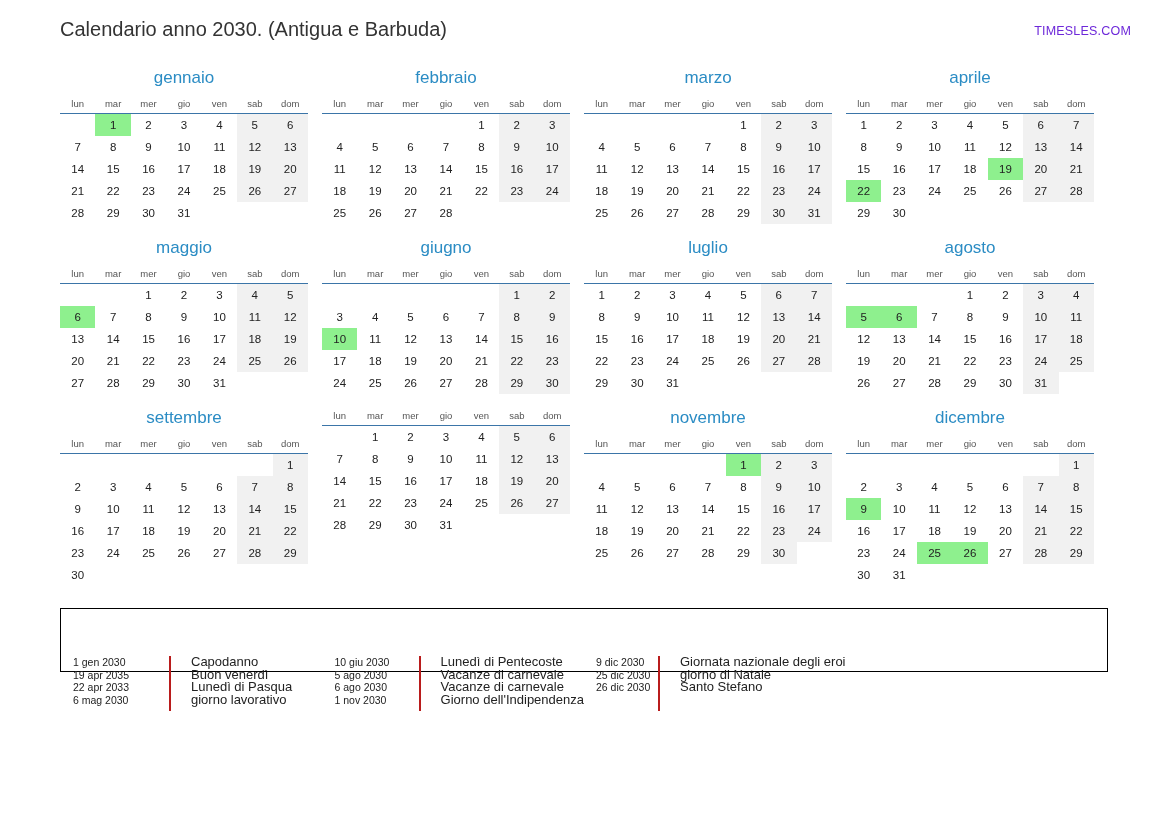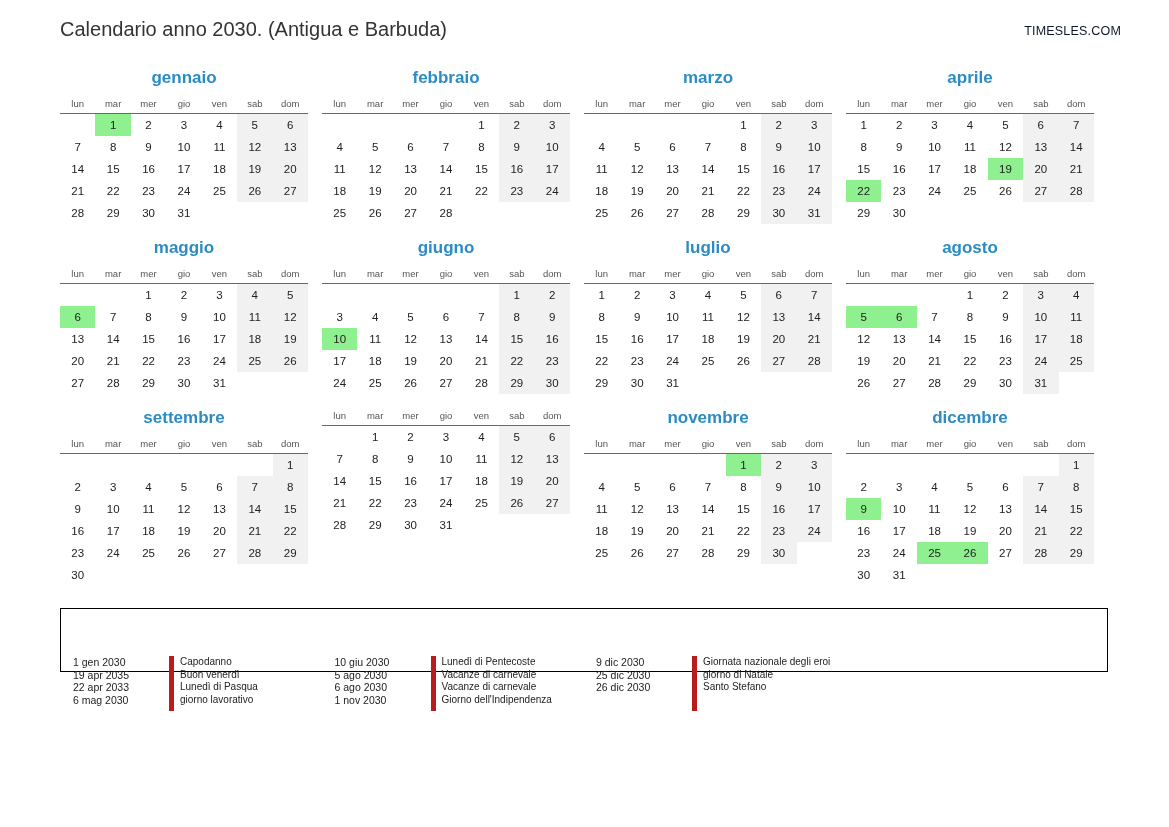--- a/index.html
+++ b/index.html
@@ -32,24 +32,24 @@
     left: 60px;
     top: 0;
     font-size: 20px;
     color: #333333;
     font-weight: normal;
     white-space: nowrap;
     text-align: right;
   }
   .brand {
     position: absolute;
-    right: 48px;
+    right: 38px;
     top: 6px;
     font-size: 12.5px;
-    color: #0f172a;
+    color: #6d28d9;
     letter-spacing: 0.2px;
   }
   .grid {
     position: absolute;
     left: 60px;
     top: 68px;
     width: 1050px;
   }
   .row {
     display: flex;
@@ -59,21 +59,21 @@
     width: 248px;
     margin-right: 14px;
     margin-bottom: 14px;
   }
   .month:last-child { margin-right: 16px; }
   .month-name {
     text-align: center;
     font-size: 17px;
     color: #2b8cc4;
     padding-bottom: 8px;
-    font-weight: bold;
+    font-weight: normal;
   }
   table.cal {
     border-collapse: collapse;
     width: 100%;
     table-layout: fixed;
   }
   table.cal th {
     font-size: 9.5px;
     font-weight: normal;
     color: #555555;
@@ -119,25 +119,25 @@
     box-sizing: border-box;
   }
   .legend-dates {
     width: 96px;
     font-size: 10.5px;
     line-height: 12.6px;
     color: #222222;
   }
   .legend-names {
     flex: 1;
-    font-size: 10px;
+    font-size: 13px;
     line-height: 12.6px;
     color: #222222;
-    border-left: 5px solid #b91c1c;
-    padding-left: 6px;
+    border-left: 2px solid #b91c1c;
+    padding-left: 20px;
   }
   .legend-line { white-space: nowrap; }
 </style>
 </head>
 <body>
 
 <div class="page">
 
   <div class="header">
     <div class="title">Calendario anno 2030. (Antigua e Barbuda)</div>

